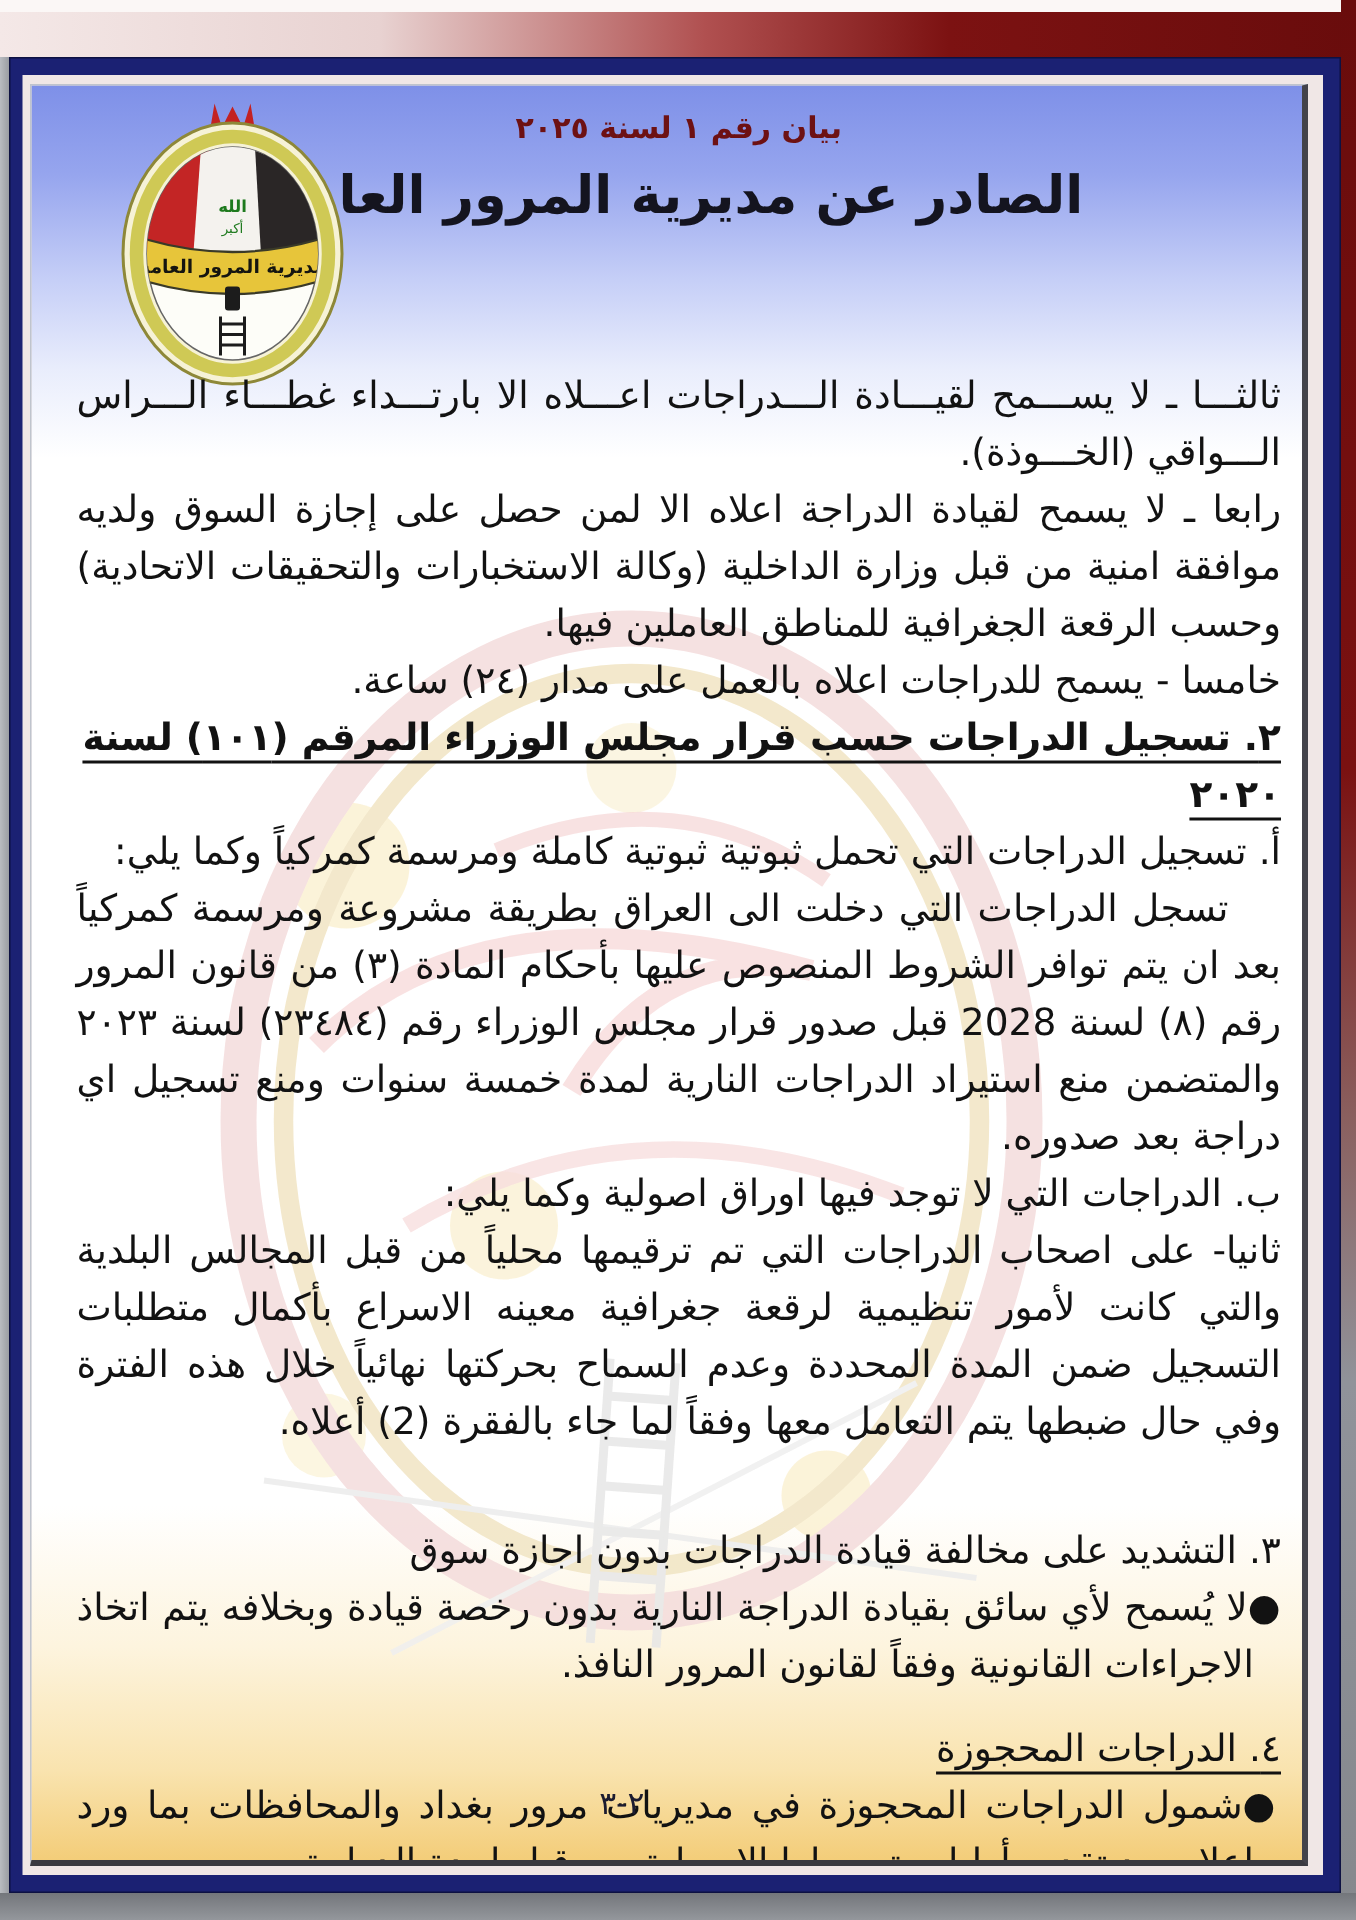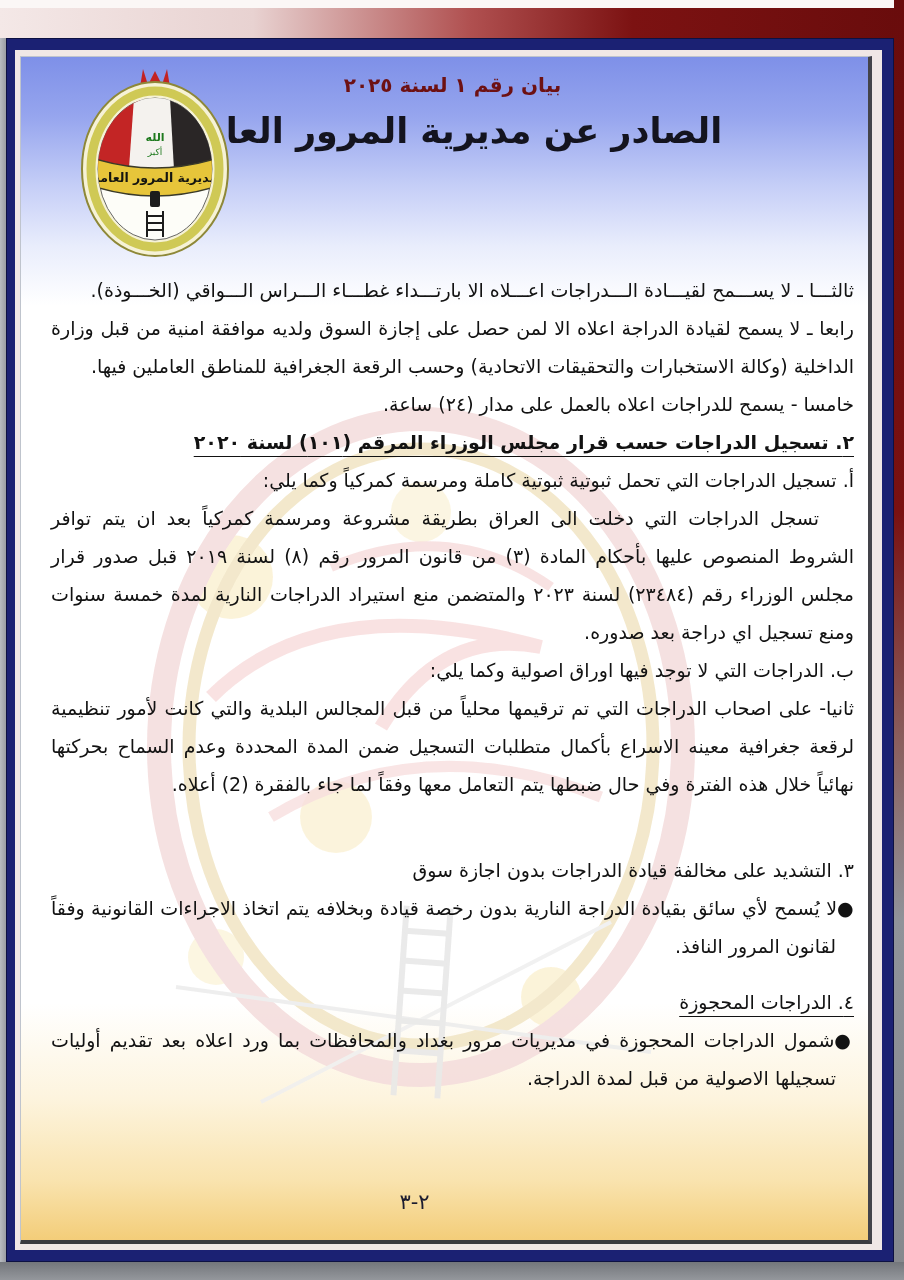--- a/index.html
+++ b/index.html
@@ -31,21 +31,21 @@
   .content-inner{position:absolute;inset:0;padding:0 14px 0 30px;direction:rtl;}
   
   .watermark{position:absolute;left:100px;top:340px;width:600px;height:720px;opacity:.85;pointer-events:none;}
   
   .emblem{position:absolute;left:28px;top:6px;width:152px;height:196px;}
   
   .header-block{position:relative;text-align:center;padding-top:16px;height:172px;}
   .title1{font-size:20px;font-weight:bold;color:#6d1113;letter-spacing:1px;}
   .title2{font-size:35px;font-weight:bold;color:#14141f;margin-top:14px;letter-spacing:1px;}
   
-  .body-text{position:relative;font-size:19px;line-height:38px;color:#121212;margin-top:26px;}
+  .body-text{position:relative;font-size:25px;line-height:38px;color:#121212;}
   .body-text p{margin:0;}
   .jus{text-align:justify;}
   .p-fourth{margin-top:6px;}
   .p-fifth{margin-top:5px;}
   .h-sec2{margin-top:24px;font-weight:bold;text-decoration:underline;text-underline-offset:7px;}
   .p-a{margin-top:8px;}
   .p-a-body{margin-top:8px;text-indent:35px;}
   .p-b{margin-top:8px;}
   .p-b-first{margin-top:8px;}
   .p-b-second{margin-top:8px;}
@@ -129,21 +129,21 @@
       <div class="title2">الصادر عن مديرية المرور العامة</div>
     </div>
 
     <div class="body-text">
       <p class="jus">ثالثـــا ـ لا يســـمح لقيـــادة الـــدراجات اعـــلاه الا بارتـــداء غطـــاء الـــراس الـــواقي (الخـــوذة).</p>
       <p class="jus p-fourth"><span>رابعا ـ لا يسمح لقيادة الدراجة اعلاه الا لمن حصل على إجازة السوق ولديه موافقة امنية من قبل وزارة الداخلية </span><span class="bold">(وكالة الاستخبارات والتحقيقات الاتحادية)</span><span> وحسب الرقعة الجغرافية للمناطق العاملين فيها.</span></p>
       <p class="p-fifth">خامسا - يسمح للدراجات اعلاه بالعمل على مدار (٢٤) ساعة.</p>
 
       <p class="h-sec2">٢. تسجيل الدراجات حسب قرار مجلس الوزراء المرقم (١٠١) لسنة ٢٠٢٠</p>
       <p class="p-a">أ. تسجيل الدراجات التي تحمل ثبوتية ثبوتية كاملة ومرسمة كمركياً وكما يلي:</p>
-      <p class="jus p-a-body">تسجل الدراجات التي دخلت الى العراق بطريقة مشروعة ومرسمة كمركياً بعد ان يتم توافر الشروط المنصوص عليها بأحكام المادة (٣) من قانون المرور رقم (٨) لسنة ٢٠١٩ قبل صدور قرار مجلس الوزراء رقم (٢٣٤٨٤) لسنة ٢٠٢٣ والمتضمن منع استيراد الدراجات النارية لمدة خمسة سنوات ومنع تسجيل اي دراجة بعد صدوره.</p>
+      <p class="jus p-a-body">تسجل الدراجات التي دخلت الى العراق بطريقة مشروعة ومرسمة كمركياً بعد ان يتم توافر الشروط المنصوص عليها بأحكام المادة (٣) من قانون المرور رقم (٨) لسنة 2028 قبل صدور قرار مجلس الوزراء رقم (٢٣٤٨٤) لسنة ٢٠٢٣ والمتضمن منع استيراد الدراجات النارية لمدة خمسة سنوات ومنع تسجيل اي دراجة بعد صدوره.</p>
       <p class="p-b">ب. الدراجات التي لا توجد فيها اوراق اصولية وكما يلي:</p>
       <p class="jus p-b-second">ثانيا- على اصحاب الدراجات التي تم ترقيمها محلياً من قبل المجالس البلدية والتي كانت لأمور تنظيمية لرقعة جغرافية معينه الاسراع بأكمال متطلبات التسجيل ضمن المدة المحددة وعدم السماح بحركتها نهائياً خلال هذه الفترة وفي حال ضبطها يتم التعامل معها وفقاً لما جاء بالفقرة (2) أعلاه.</p>
 
       <div class="spacer1"></div>
 
       <p class="h-sec3">٣. التشديد على مخالفة قيادة الدراجات بدون اجازة سوق</p>
       <p class="jus bullet-p"><span>●</span><span>لا يُسمح لأي سائق بقيادة الدراجة النارية بدون رخصة قيادة وبخلافه يتم اتخاذ الاجراءات القانونية وفقاً لقانون المرور النافذ.</span></p>
 
       <div class="spacer2"></div>
 

